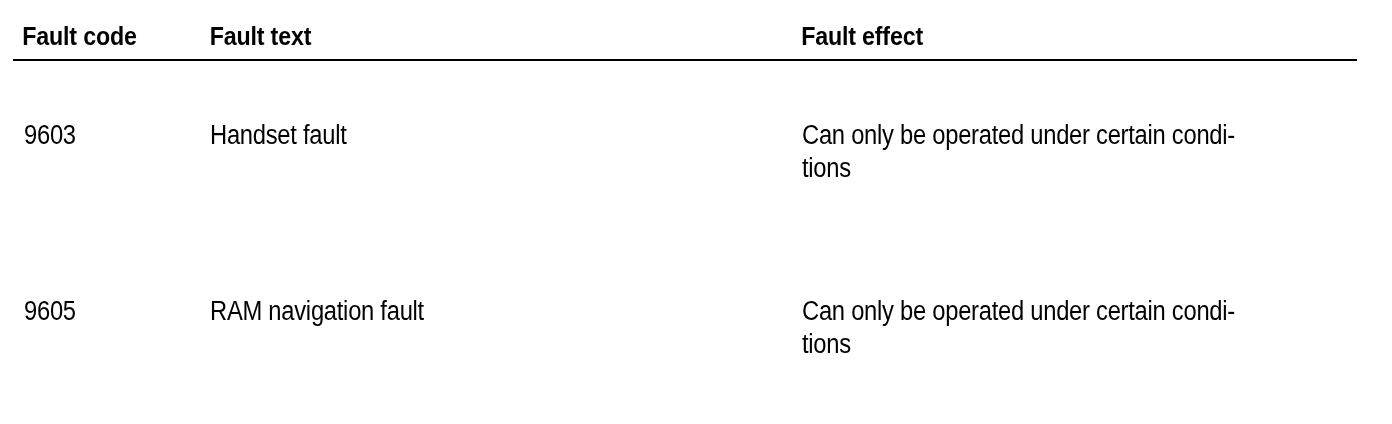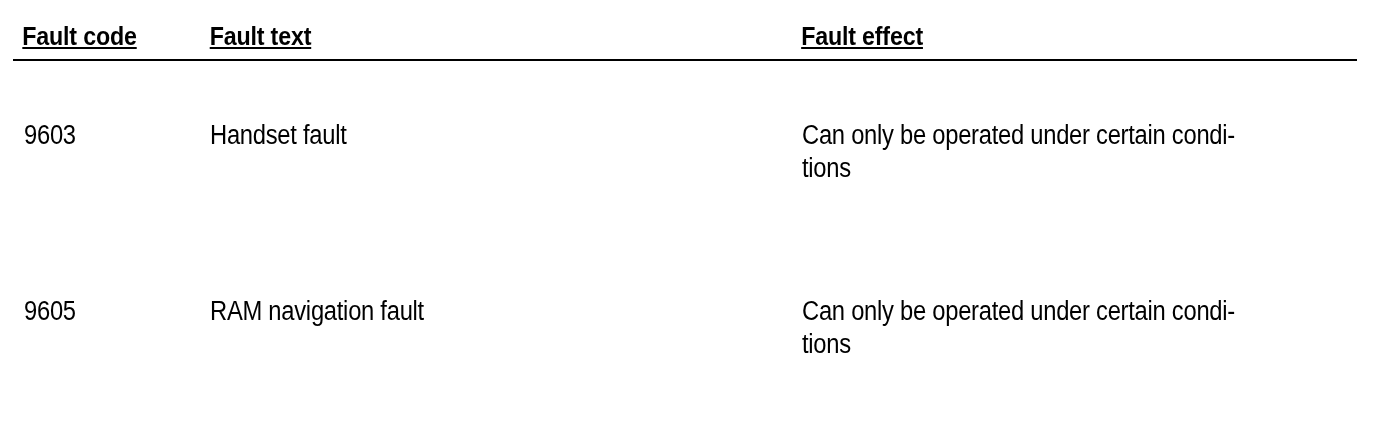--- a/index.html
+++ b/index.html
@@ -38,21 +38,20 @@
     font-size: 25px;
     line-height: 30px;
     letter-spacing: -0.2px;
     padding: 0;
     transform: scaleX(0.93);
     transform-origin: left top;
   }
 
   .head-row {
     height: 72px;
-    text-decoration: underline;
   }
 
   .head-cell-inner {
     display: block;
     padding-top: 21px;
   }
 
   .rule {
     position: absolute;
     left: 13px;

